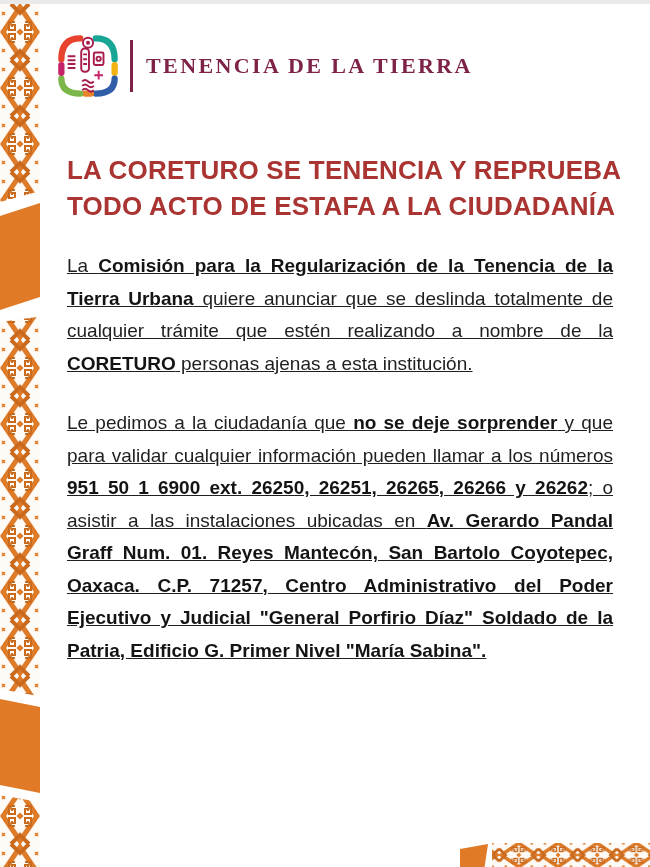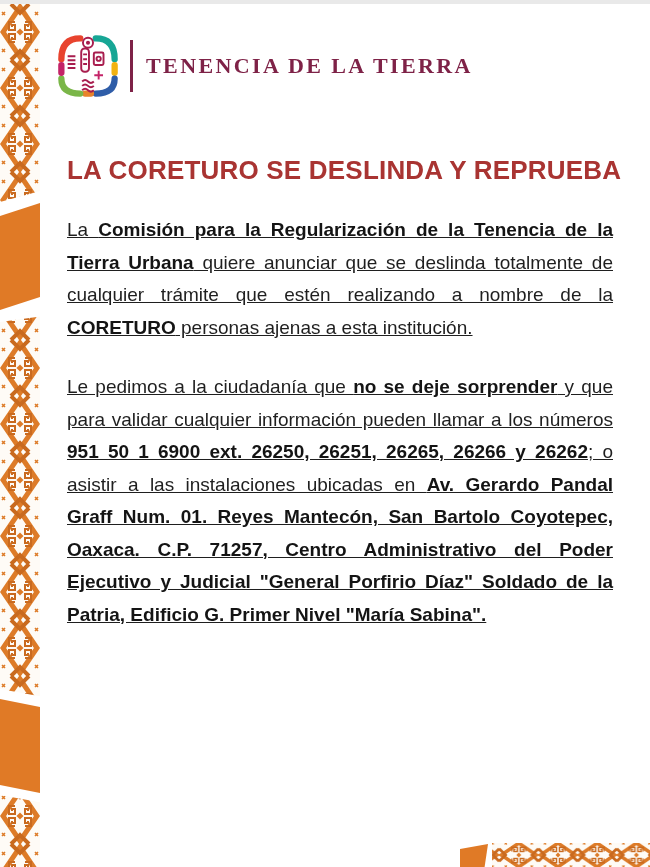--- a/index.html
+++ b/index.html
@@ -109,19 +109,20 @@
       </g>
     </svg>
     <div class="logo-divider"></div>
     <div class="brand">
       <div class="brand-title">TENENCIA DE LA TIERRA</div>
     </div>
   </div>
 
   <div class="content">
     <h1 class="headline">
-      <span class="headline-line">LA CORETURO SE DESLINDA Y REPRUEBA</span>
+      <span class="headline-line">LA CORETURO SE TENENCIA Y REPRUEBA</span>
+      <span class="headline-line">TODO ACTO DE ESTAFA A LA CIUDADANÍA</span>
     </h1>
     <p class="para"><span>La </span><b>Comisión para la Regularización de la Tenencia de la Tierra Urbana</b><span> quiere anunciar que se deslinda totalmente de cualquier trámite que estén realizando a nombre de la </span><b>CORETURO</b><span> personas ajenas a esta institución.</span></p>
     <p class="para"><span>Le pedimos a la ciudadanía que </span><b>no se deje sorprender</b><span> y que para validar cualquier información pueden llamar a los números </span><b>951 50 1 6900 ext. 26250, 26251, 26265, 26266 y 26262</b><span>; o asistir a las instalaciones ubicadas en </span><b>Av. Gerardo Pandal Graff Num. 01. Reyes Mantecón, San Bartolo Coyotepec, Oaxaca. C.P. 71257, Centro Administrativo del Poder Ejecutivo y Judicial "General Porfirio Díaz" Soldado de la Patria, Edificio G. Primer Nivel "María Sabina".</b></p>
   </div>
 
 </div>
 
 </body></html>

